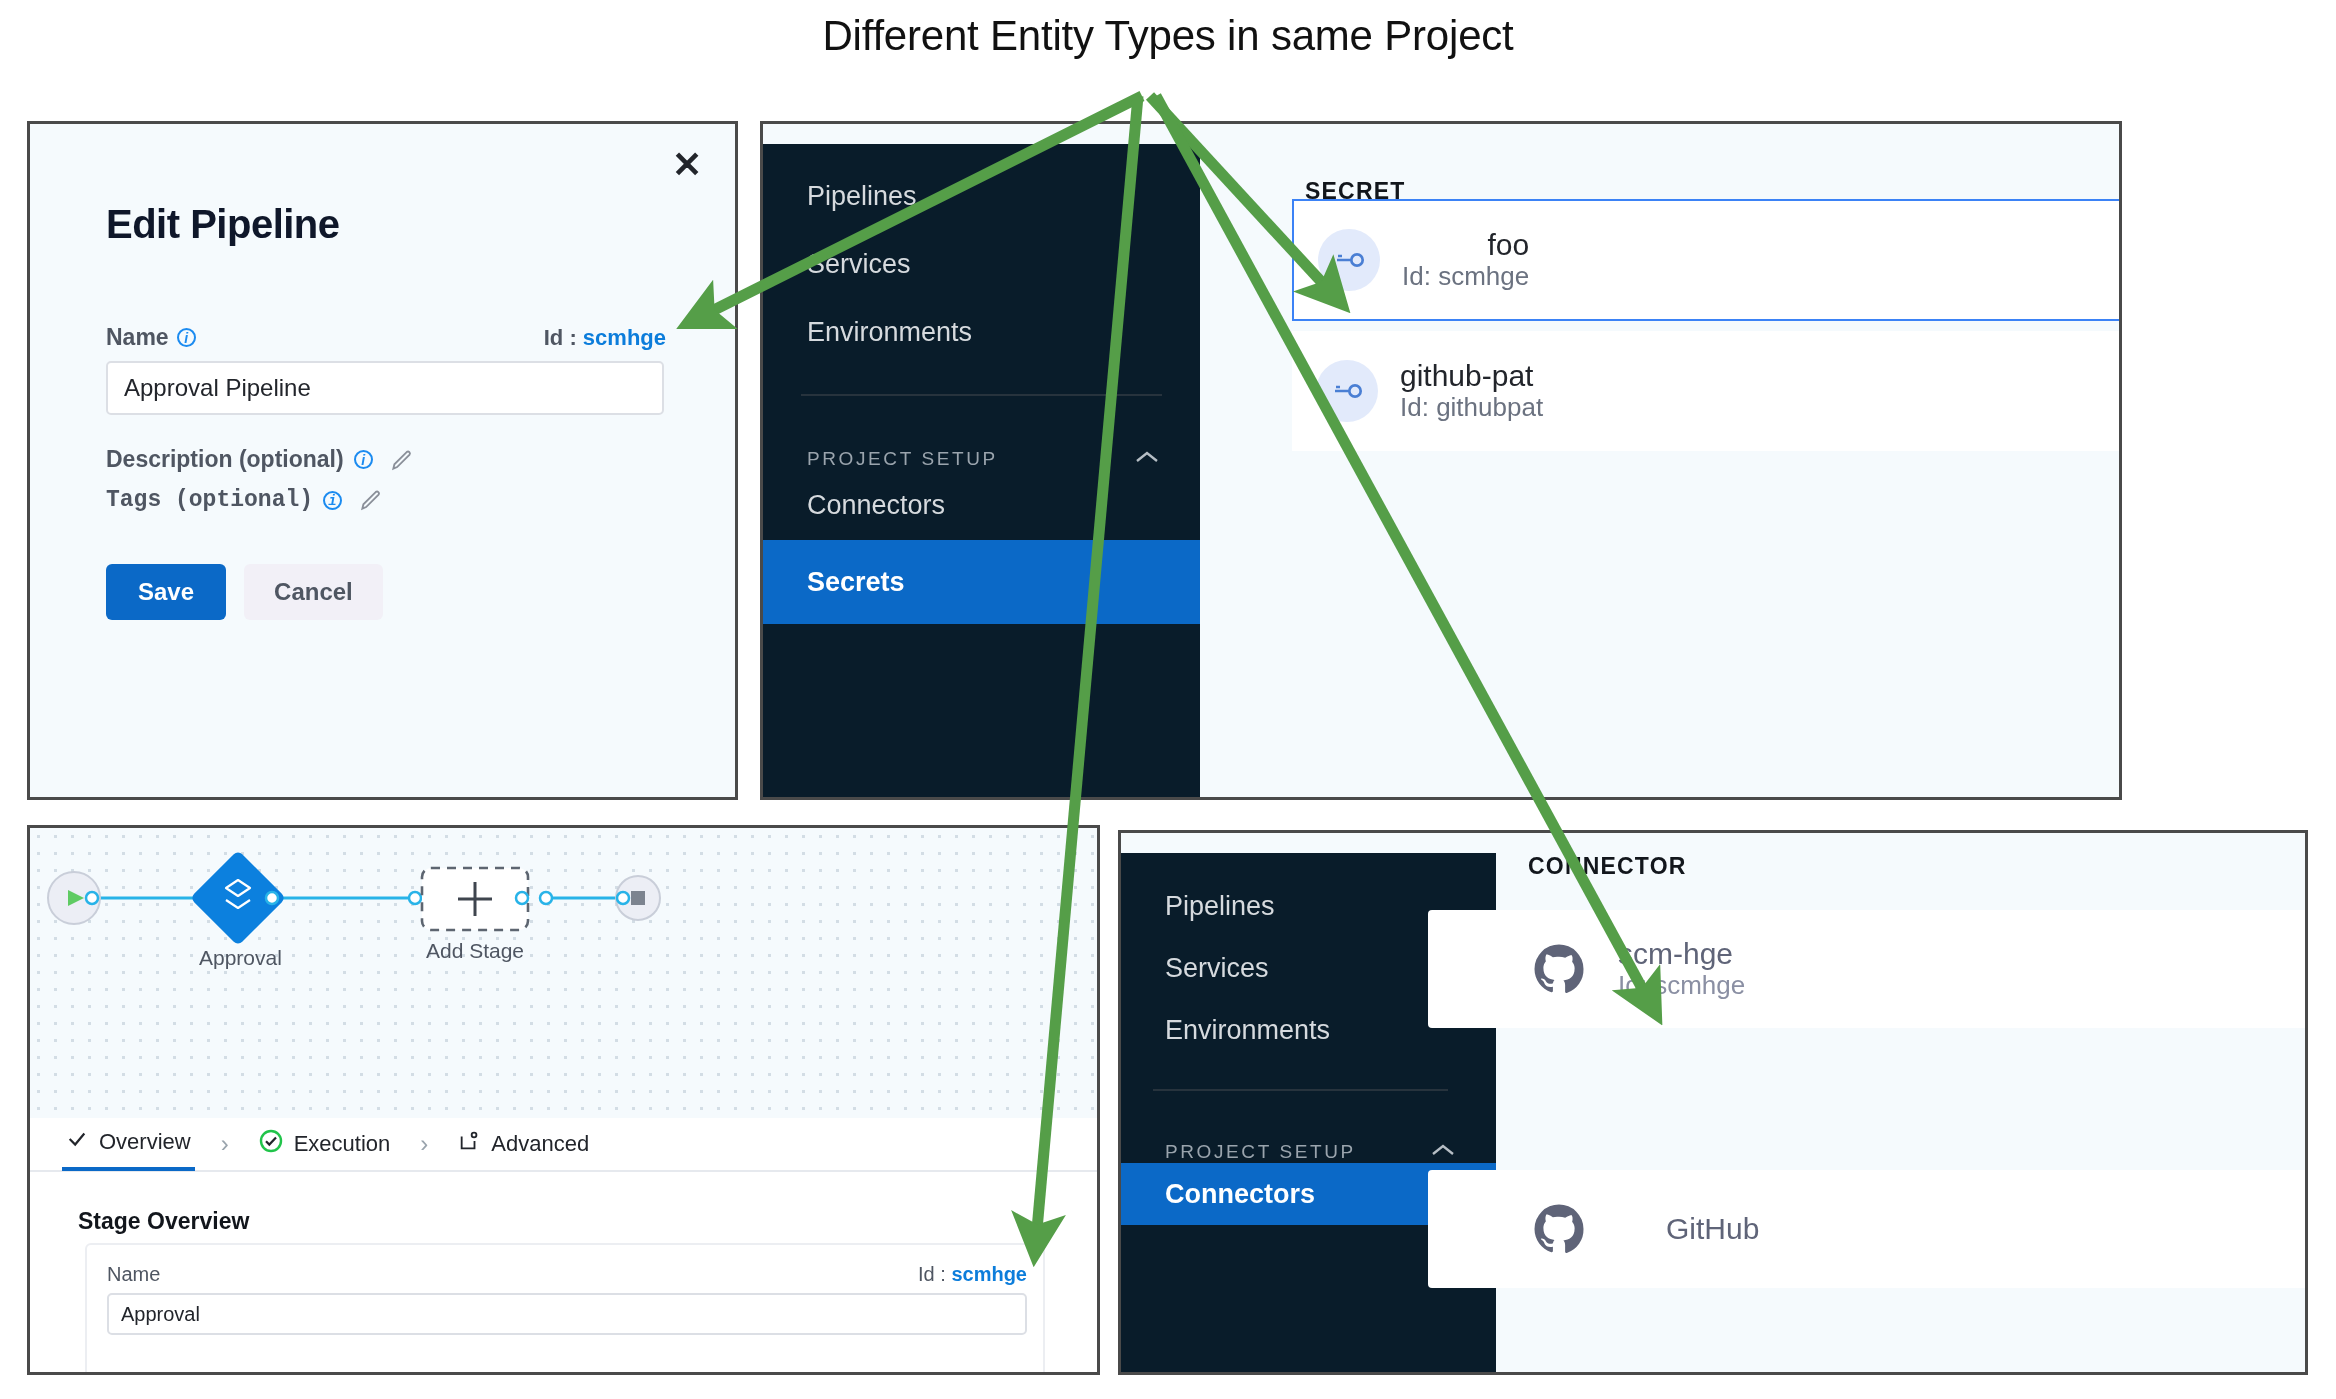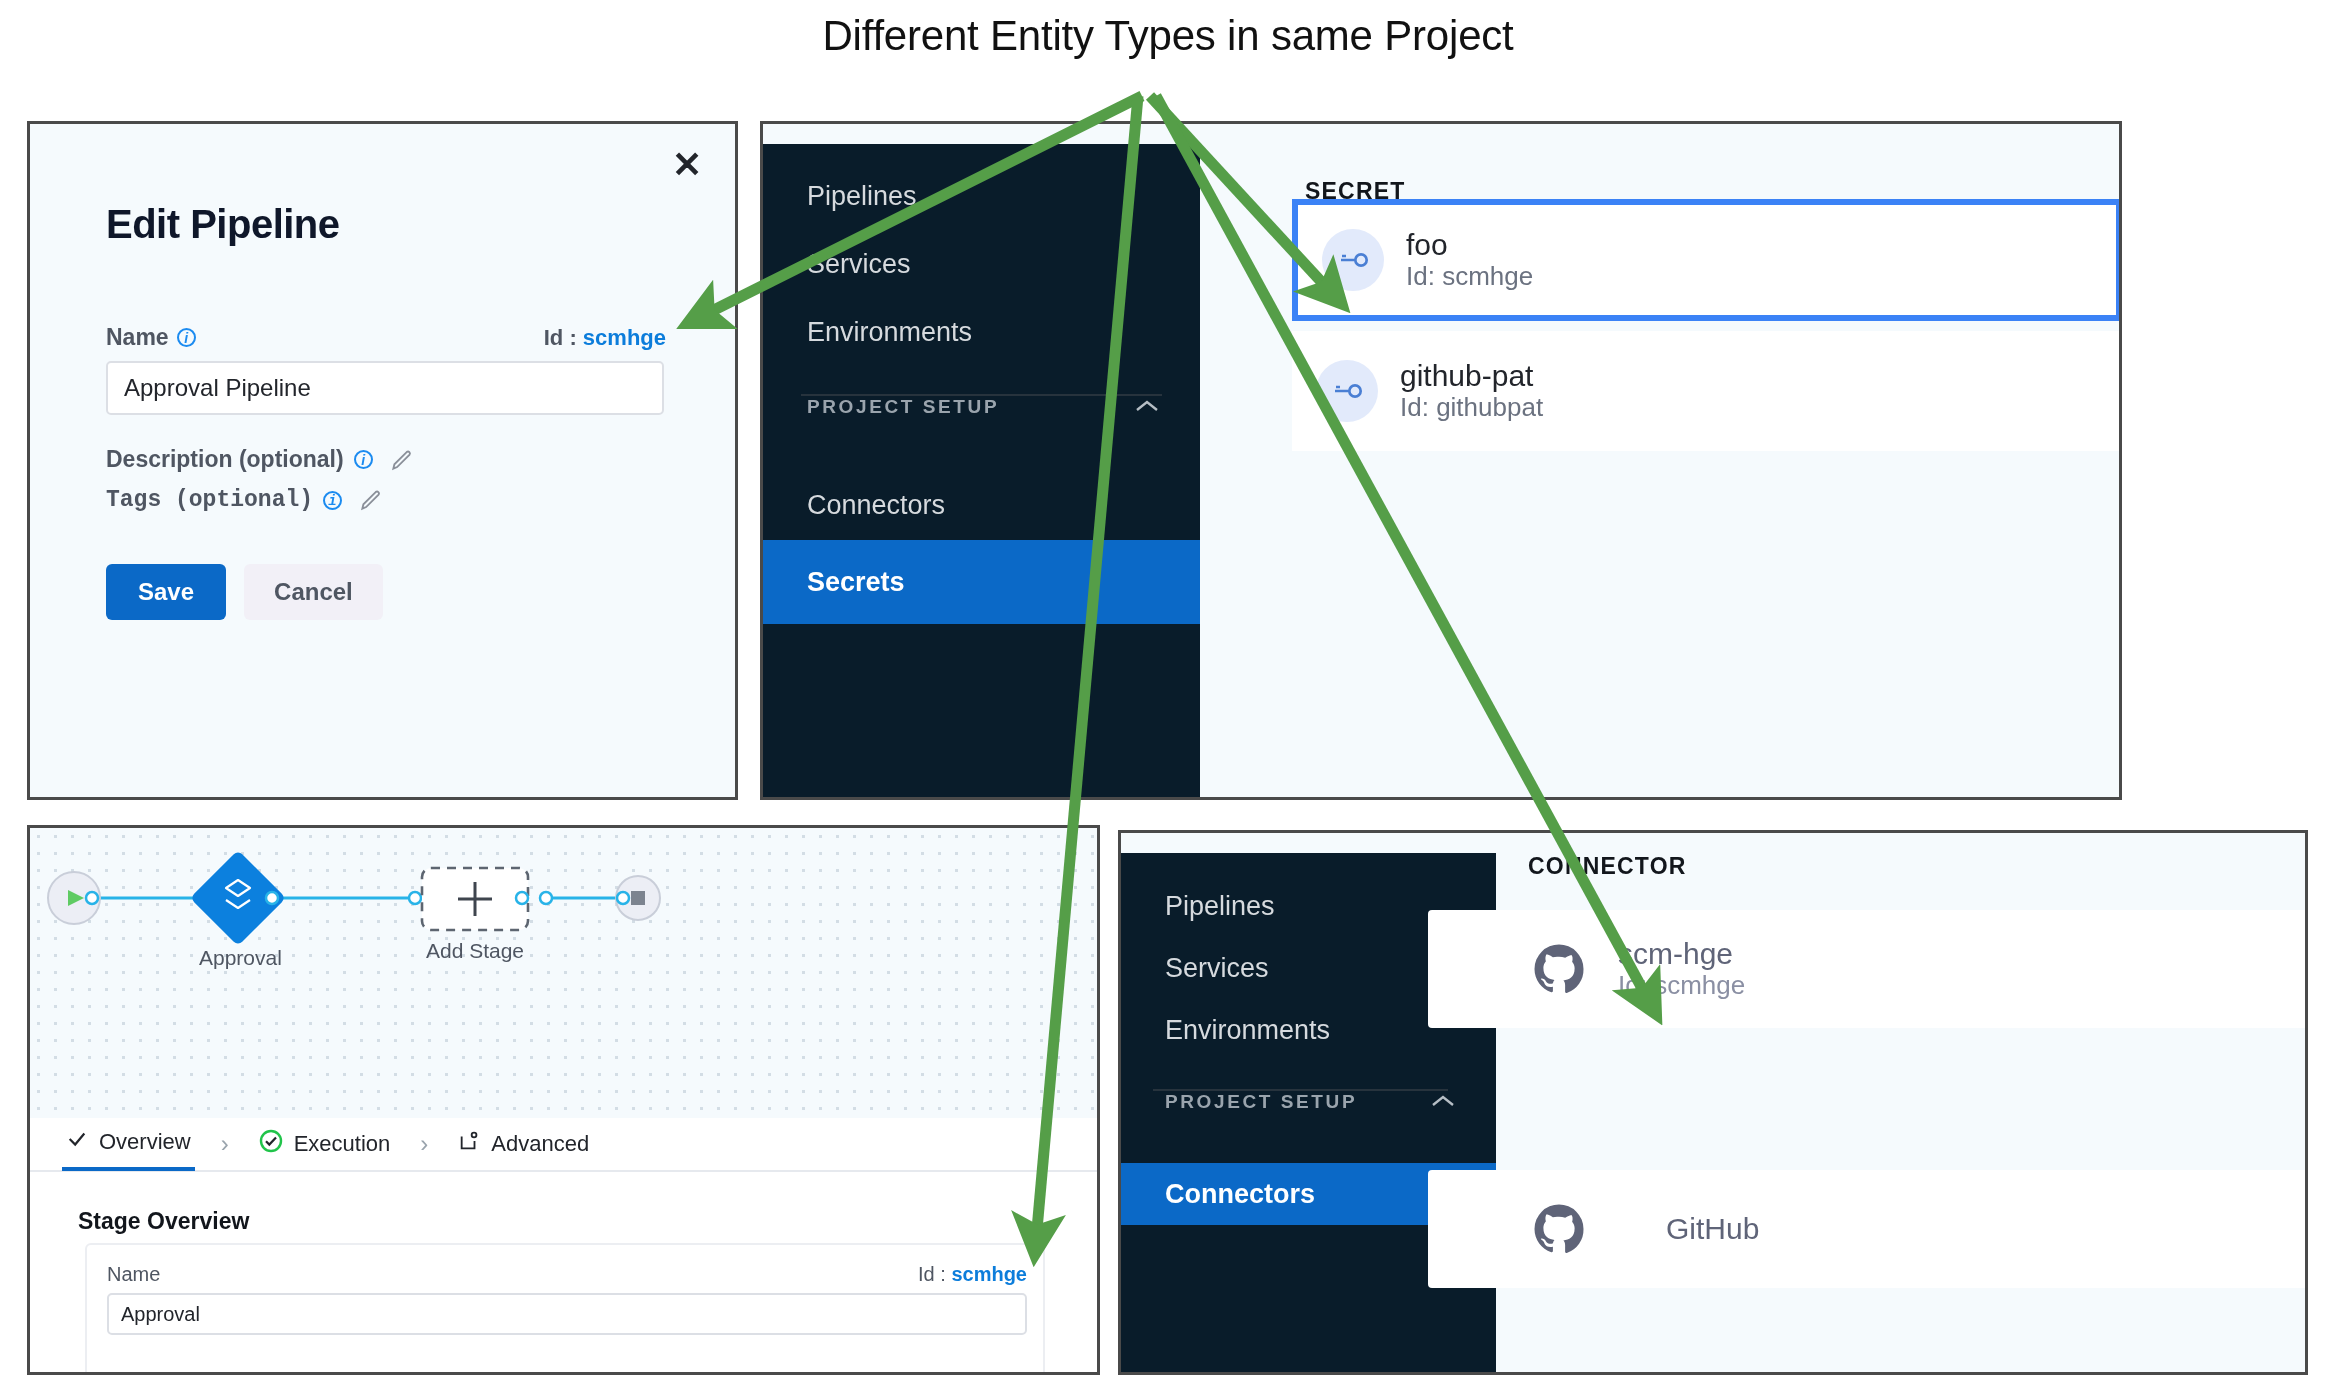--- a/index.html
+++ b/index.html
@@ -88,36 +88,36 @@
 
   
   .navdark { position: absolute; background: #091c2a; margin-top: 20px; }
   .nav-item {
     font-size: 27px; color: #d6dade; padding: 0 0 0 44px;
     display: flex; align-items: center; cursor: pointer;
   }
   .nav-sep { height: 2px; background: #27333d; margin: 0 38px; }
   .nav-section {
     font-size: 19px; color: #9aa4ad; letter-spacing: 2.6px;
-    font-weight: 700; padding-left: 44px;
-    display: flex; align-items: flex-start; cursor: pointer;
+    font-weight: 400; padding-left: 44px;
+    display: flex; align-items: flex-end; cursor: pointer;
   }
   .nav-caret { margin-left: auto; margin-right: 40px; font-size: 20px; color: #b6bec5; }
   .nav-item.active { background: #0b69c7; color: #ffffff; font-weight: 600; }
 
   
   .list-header {
     font-size: 23px; font-weight: bold; color: #12161c;
     letter-spacing: 1.2px; display: flex; align-items: center;
   }
   .entity-row {
     background: #ffffff; display: flex; align-items: center;
     cursor: pointer; position: relative;
   }
-  .entity-row.selected { border: 6px solid #3b82f6; }
+  .entity-row.selected { border: 2px solid #3b82f6; text-align: right; }
   .entity-ico {
     flex: 0 0 auto; display: flex; align-items: center; justify-content: center;
   }
   .entity-ico.circle-bg {
     border-radius: 50%; background: #e2eafb;
   }
   .entity-name { font-size: 30px; color: #22252b; line-height: 1.15; }
   .entity-id  { font-size: 26px; color: #6b7280; line-height: 1.15; }
   .entity-name.muted { color: #5f6478; }
   .entity-id.muted { color: #8a8fa3; }

